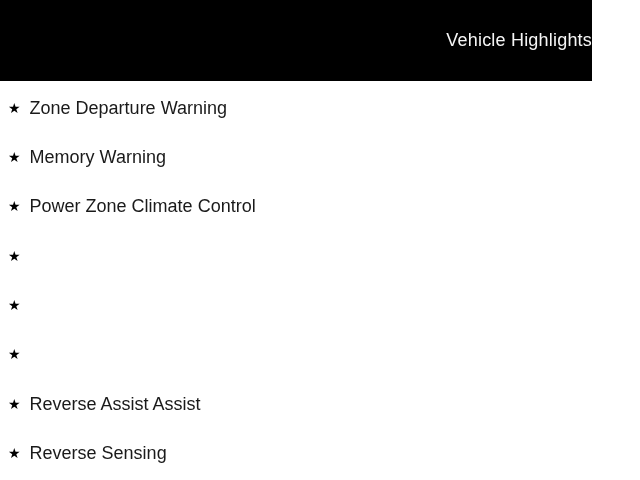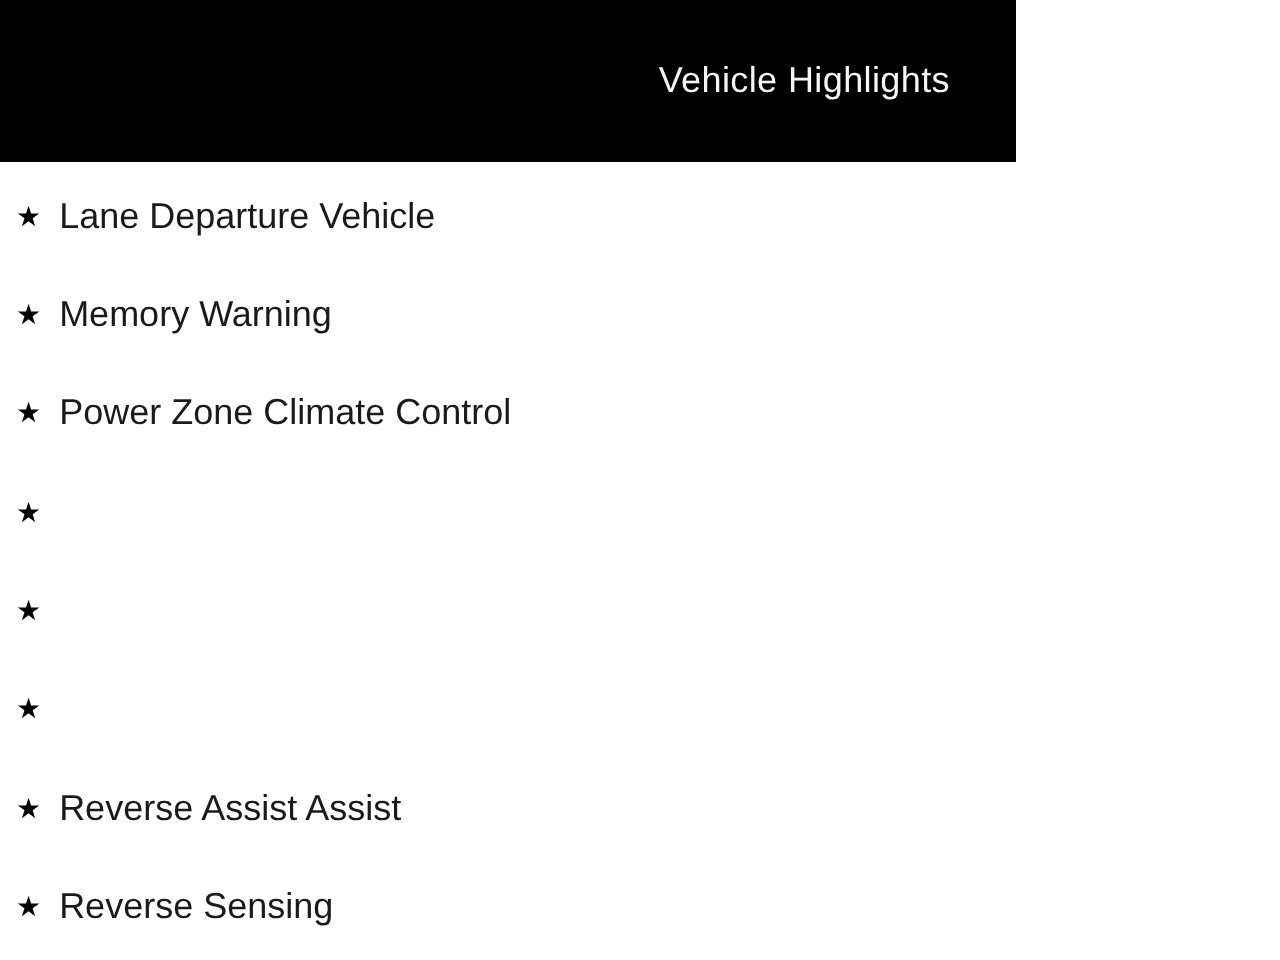--- a/index.html
+++ b/index.html
@@ -8,27 +8,26 @@
   }
   body {
     width: 640px;
     height: 480px;
     background: #ffffff;
     overflow: hidden;
     font-family: "Liberation Sans", sans-serif;
   }
   .header {
     box-sizing: border-box;
-    width: 508px;
+    width: 592px;
     height: 81px;
     background: #000000;
     display: flex;
     align-items: center;
     justify-content: flex-end;
-    padding-right: 33px;
   }
   .header-title {
     color: #f5f5f5;
     font-size: 18px;
     letter-spacing: 0.2px;
     white-space: nowrap;
   }
   .highlights {
     list-style: none;
     margin: 0;
@@ -56,21 +55,21 @@
 </head>
 <body>
 
 <div class="header">
   <span class="header-title">Vehicle Highlights</span>
 </div>
 
 <ul class="highlights">
   <li class="item">
     <span class="star">★</span>
-    <span class="label">Lane Departure Vehicle</span>
+    <span class="label">Zone Departure Warning</span>
   </li>
   <li class="item">
     <span class="star">★</span>
     <span class="label">Memory Warning</span>
   </li>
   <li class="item">
     <span class="star">★</span>
     <span class="label">Power Zone Climate Control</span>
   </li>
   <li class="item">

